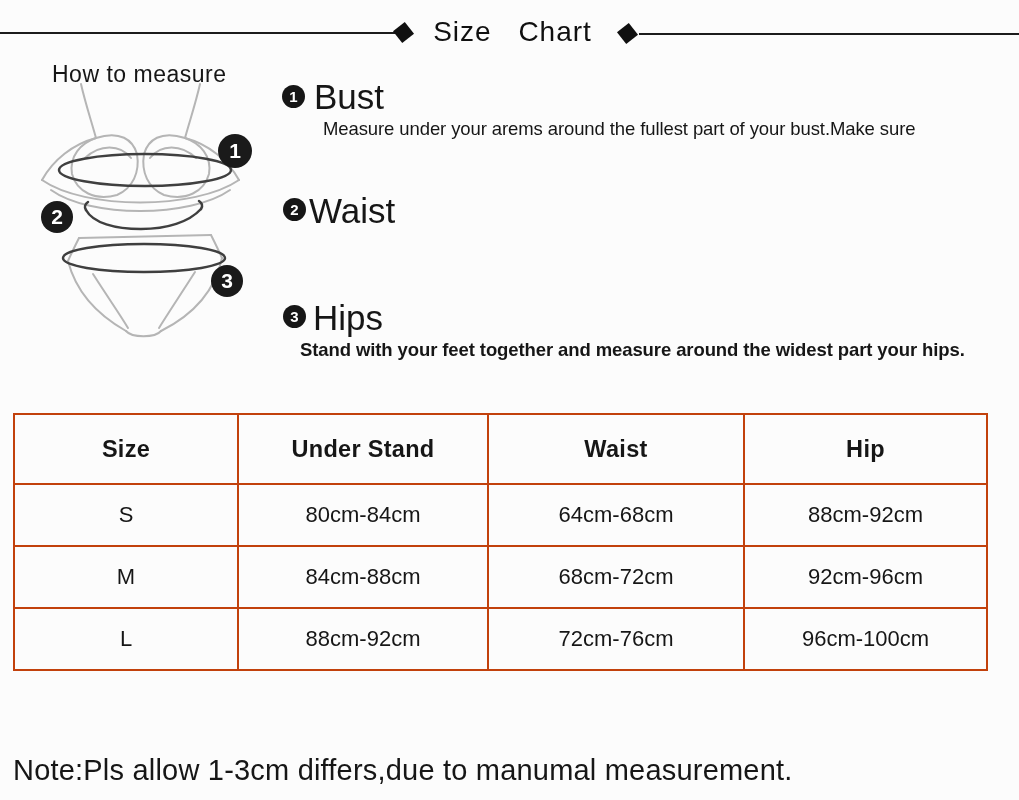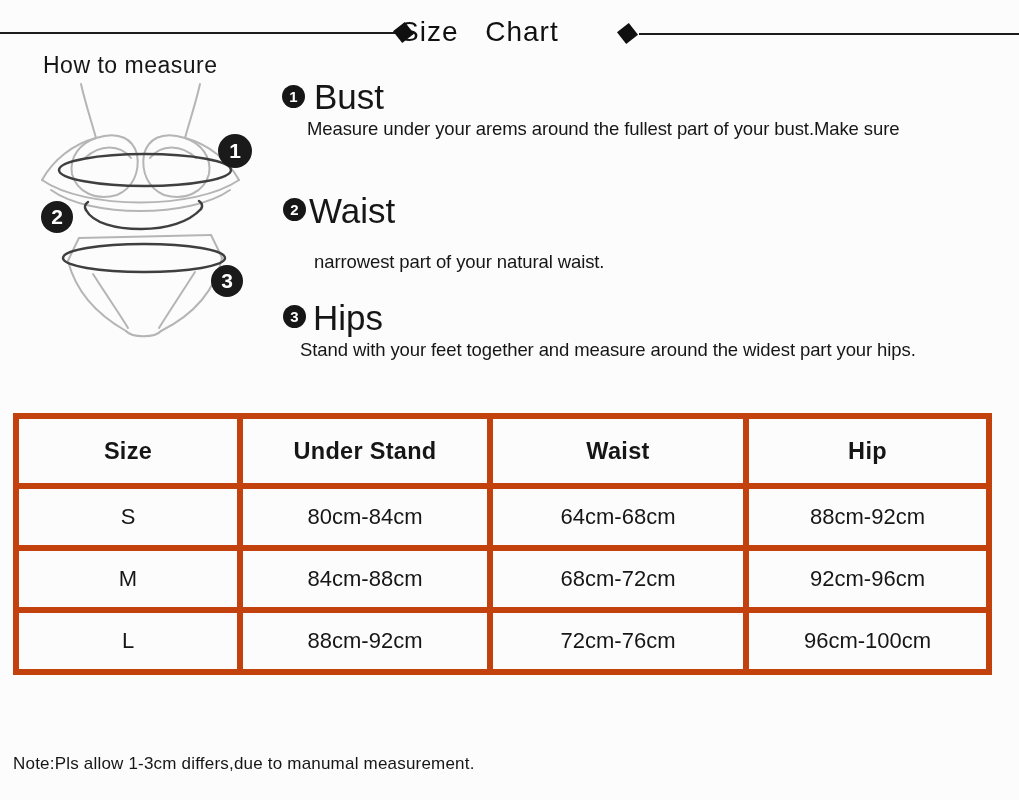--- a/index.html
+++ b/index.html
@@ -12,26 +12,26 @@
 
   
   .rule { position:absolute; height:2px; background:#1c1c1c; }
   .rule-left  { top:32px; left:0;    width:396px; }
   .rule-right { top:33px; left:639px; width:380px; }
   .diamond { position:absolute; width:15px; height:15px; background:#101010; transform:rotate(52deg); }
   .diamond-left  { left:396px; top:25px; }
   .diamond-right { left:620px; top:26px; }
   .page-title {
     position:absolute; left:400px; top:16px; width:225px; margin:0;
-    font-size:28px; font-weight:400;
+    text-align:center; font-size:28px; font-weight:400;
     letter-spacing:1px; word-spacing:18px; color:#101010;
   }
 
   .how-to {
-    position:absolute; left:36px; top:45px; margin:7px;
+    position:absolute; left:36px; top:45px; margin:16px;
     font-size:23px; font-weight:400; letter-spacing:.5px;
   }
 
   
   .diagram { position:absolute; left:15px; top:68px; }
   .sketch { stroke:#b5b5b5; stroke-width:2; fill:none; stroke-linecap:round; }
   .tape   { stroke:#3f3f3f; stroke-width:2.5; fill:none; stroke-linecap:round; }
   .marker-circle { fill:#1a1a1a; }
   .marker-num { fill:#ffffff; font-family:"Liberation Sans",sans-serif; font-size:21px; font-weight:bold; text-anchor:middle; }
 
@@ -41,48 +41,48 @@
     position:absolute; width:23px; height:23px; border-radius:50%;
     background:#161616; color:#fff; display:flex; align-items:center; justify-content:center;
     font-size:15px; font-weight:bold; line-height:1;
   }
   .instr-title { position:absolute; font-size:35px; font-weight:400; white-space:nowrap; }
   .line { position:absolute; margin:0; font-size:18.5px; white-space:nowrap; letter-spacing:-0.1px; }
 
   .instr-bust  { left:281px; top:79px;  height:110px; }
   .instr-bust  .bullet      { left:1px;  top:6px; }
   .instr-bust  .instr-title { left:33px; top:-2px; }
-  .instr-bust  .line-0      { left:26px; top:39px; }
+  .instr-bust  .line-0      { left:42px; top:39px; }
   .instr-bust  .line-1      { left:39px; top:70px; }
 
   .instr-waist { left:283px; top:193px; height:100px; }
   .instr-waist .bullet      { left:0;    top:5px; }
   .instr-waist .instr-title { left:26px; top:-2px; }
   .instr-waist .line-0      { left:24px; top:28px; }
   .instr-waist .line-1      { left:31px; top:58px; }
 
   .instr-hips  { left:283px; top:298px; height:80px; }
   .instr-hips  .bullet      { left:0;    top:7px; }
   .instr-hips  .instr-title { left:30px; top:0; }
-  .instr-hips  .line-0      { left:17px; top:41px; }
+  .instr-hips  .line-0      { left:17px; top:41px;font-weight:bold; }
 
   
   table.size-table {
     position:absolute; left:13px; top:413px; width:973px;
     border-collapse:collapse; table-layout:fixed;
   }
   .size-table th, .size-table td {
-    border:6px solid #c2410c; text-align:center; vertical-align:middle;
+    border:2px solid #c2410c; text-align:center; vertical-align:middle;
     padding:10px; background:transparent;
   }
   .size-table th { height:70px; font-size:23.5px; font-weight:bold; letter-spacing:.3px; }
   .size-table td { height:62px; font-size:22px; font-weight:400; }
 
   
-  .note { position:absolute; left:13px; top:754px; margin:0; font-size:17px; letter-spacing:.2px; }
+  .note { position:absolute; left:13px; top:754px; margin:0; font-size:29px; letter-spacing:.2px; }
 </style>
 </head>
 <body>
 
 <div class="rule rule-left"></div>
 <span class="diamond diamond-left"></span>
 <h1 class="page-title">Size Chart</h1>
 <span class="diamond diamond-right"></span>
 <div class="rule rule-right"></div>
 
@@ -137,21 +137,20 @@
 
 <section class="instr instr-bust">
   <span class="bullet">1</span>
   <span class="instr-title">Bust</span>
   <p class="line line-0">Measure under your arems around the fullest part of your bust.Make sure</p>
 </section>
 
 <section class="instr instr-waist">
   <span class="bullet">2</span>
   <span class="instr-title">Waist</span>
-  <p class="line line-1">narrowest part of your natural waist.</p>
 </section>
 
 <section class="instr instr-hips">
   <span class="bullet">3</span>
   <span class="instr-title">Hips</span>
   <p class="line line-0">Stand with your feet together and measure around the widest part your hips.</p>
 </section>
 
 <table class="size-table">
   <colgroup>

